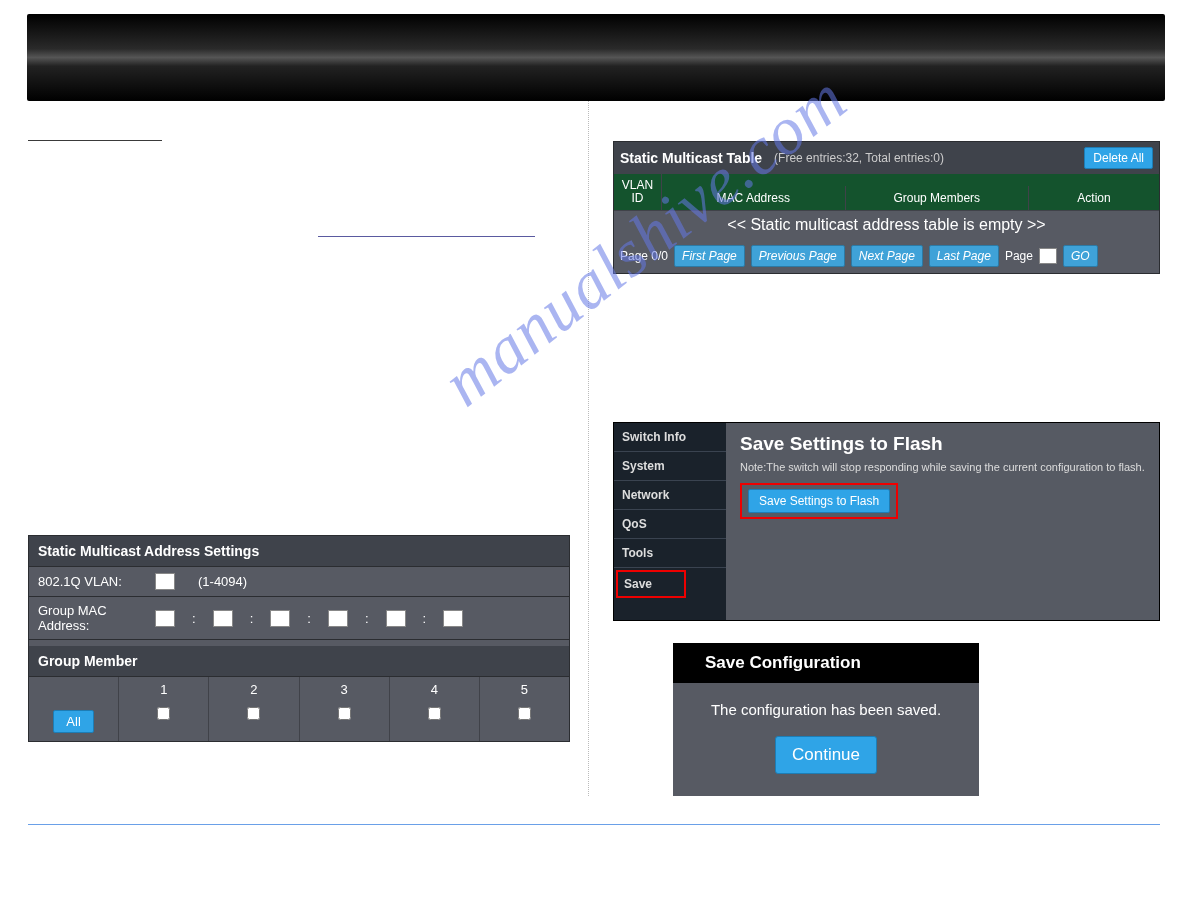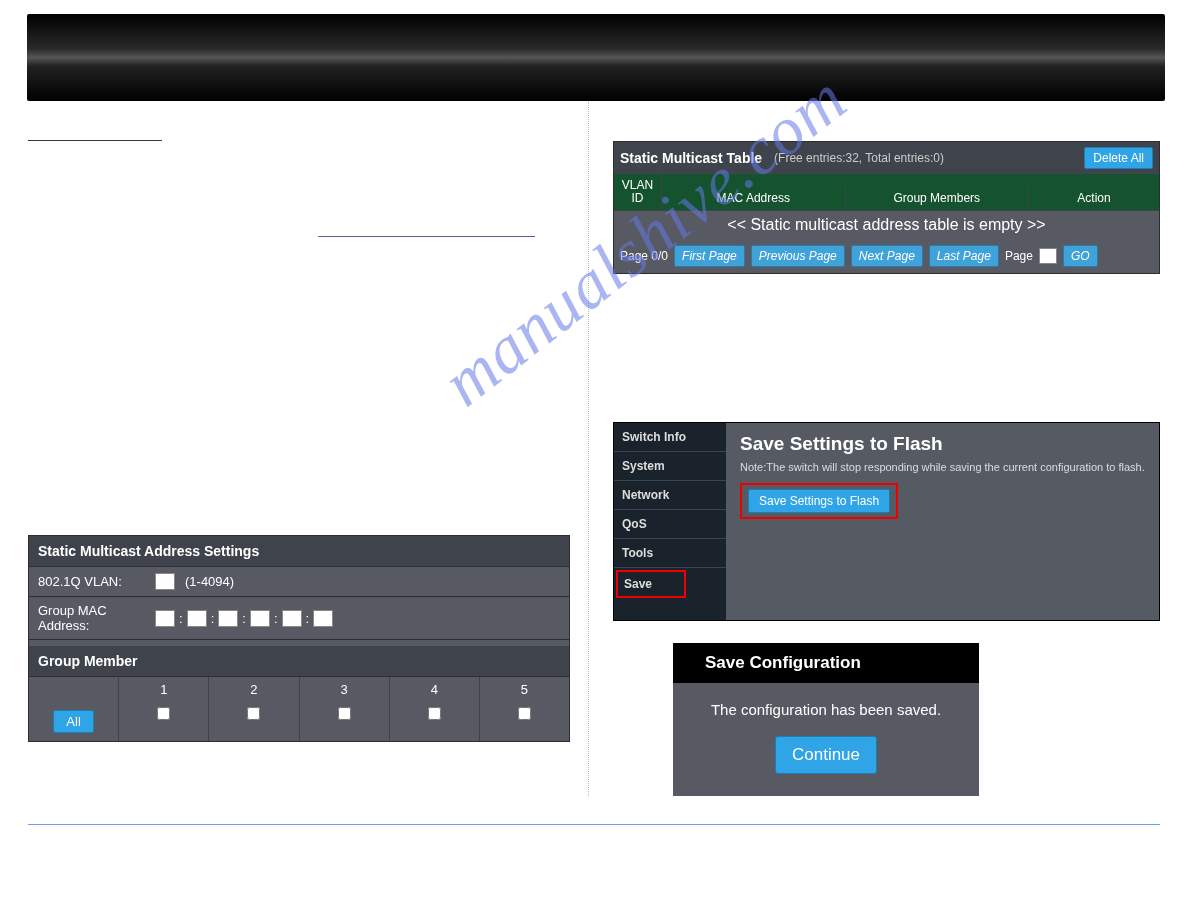--- a/index.html
+++ b/index.html
@@ -64,21 +64,21 @@
   .row-label {
     width: 126px;
     padding: 6px 9px;
     font-size: 13px;
   }
   .row-field {
     flex: 1;
     padding: 6px 0;
     display: flex;
     align-items: center;
-    gap: 4px;
+    gap: 17px;
   }
   .small-input {
     background: #fff;
     border: 1px solid #888;
     height: 17px;
     width: 20px;
   }
   .sep { color: #fff; }
   .vlan-range { margin-left: 6px; }
   .sub-header {

